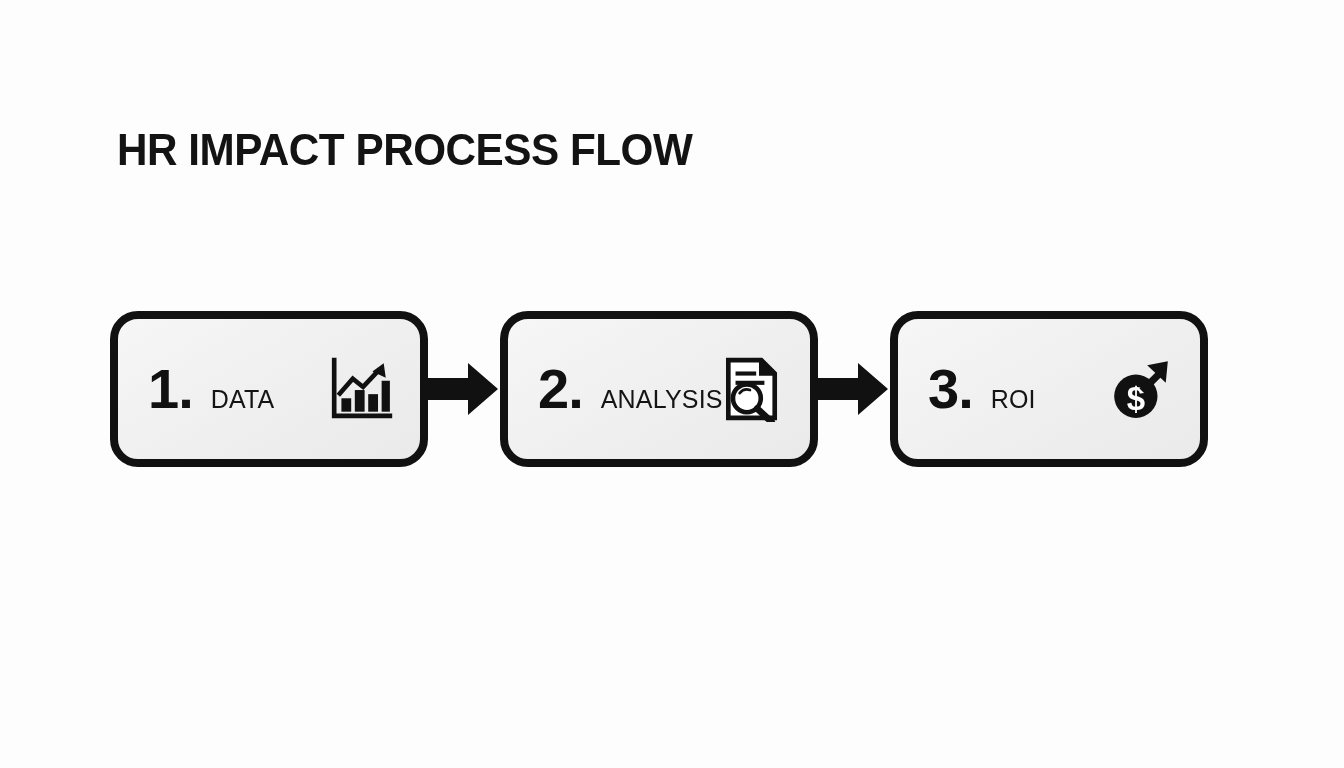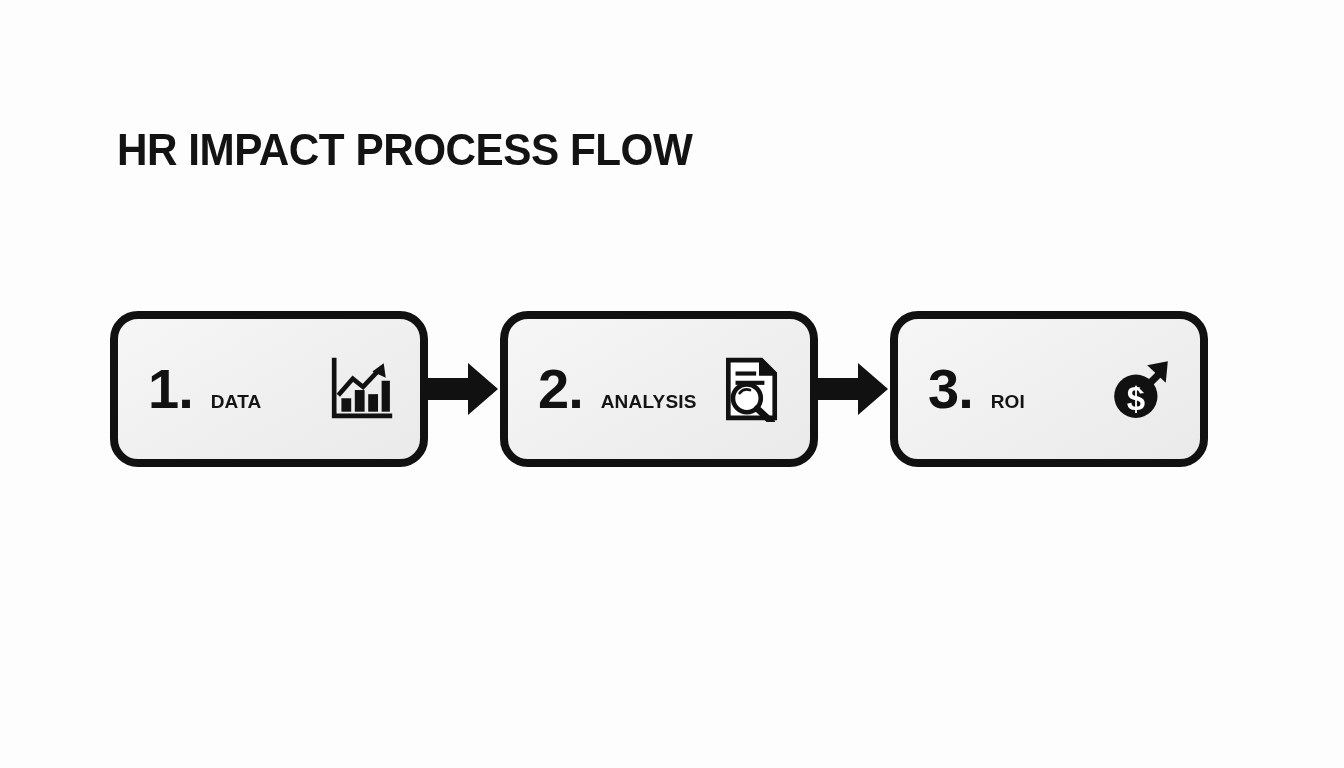--- a/index.html
+++ b/index.html
@@ -67,22 +67,22 @@
   .step-number {
     font-size: 56px;
     font-weight: bold;
     color: #111111;
     line-height: 1;
     letter-spacing: -1px;
     flex: 0 0 auto;
   }
 
   .step-label {
-    font-size: 19px;
-    font-weight: bold;
+    font-size: 25px;
+    font-weight: normal;
     color: #141414;
     line-height: 1;
     letter-spacing: 0.2px;
     margin-left: 18px;
     flex: 0 0 auto;
     white-space: nowrap;
   }
 
   .step-icon {
     position: absolute;

